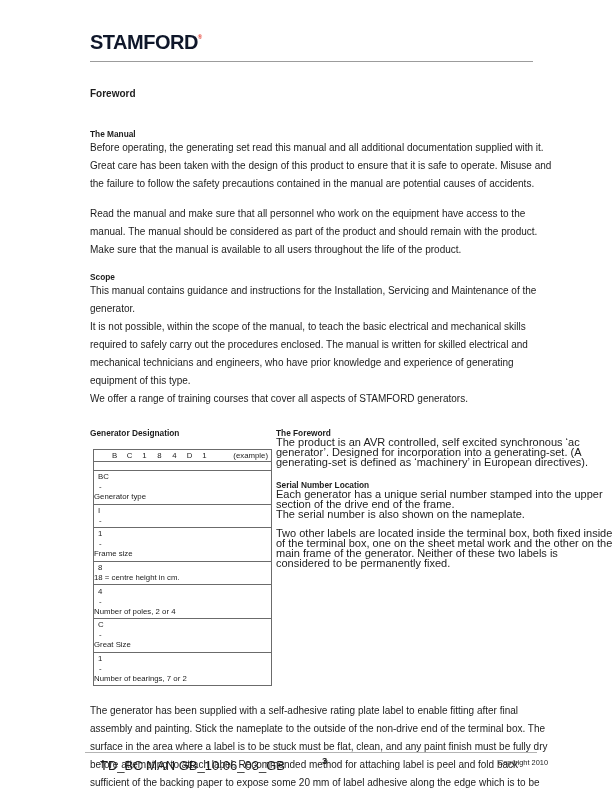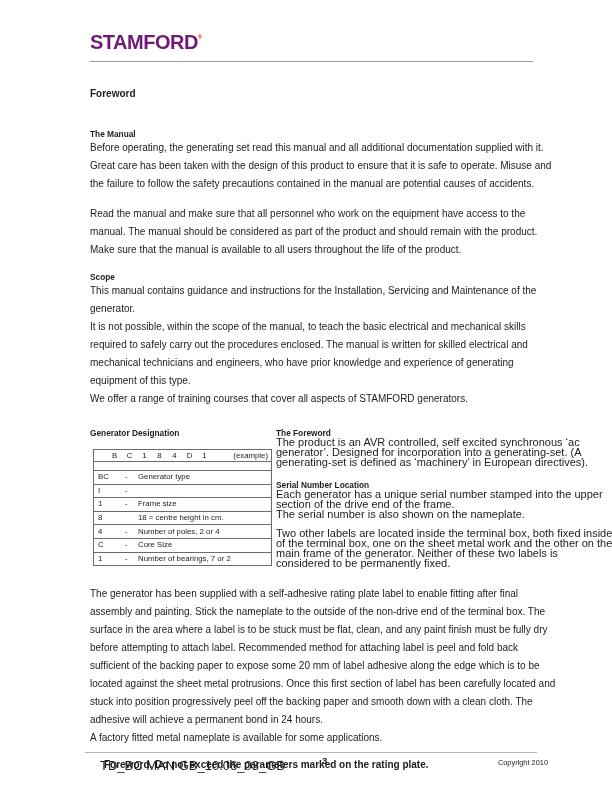--- a/index.html
+++ b/index.html
@@ -3,21 +3,21 @@
 <meta charset="utf-8">
 <style>
   html,body{margin:0;padding:0;background:#ffffff;}
   .page{
     position:relative;width:612px;height:792px;background:#ffffff;
     font-family:"Liberation Sans","DejaVu Sans",sans-serif;color:#1c1c1c;
     overflow:hidden;
   }
   
   .logo-row{position:absolute;left:90px;top:31px;}
-  .logo{font-size:20px;font-weight:bold;color:#701a75;letter-spacing:-0.5px;}
+  .logo{font-size:20px;font-weight:bold;color:#0f172a;letter-spacing:-0.5px;}
   .reg{font-size:6px;vertical-align:10px;color:#e2392d;font-weight:bold;}
   .top-rule{position:absolute;left:90px;top:61px;width:443px;height:1px;background:#9c9c9c;}
   
   .content{position:absolute;left:90px;top:88px;width:443px;}
   h1{font-size:10px;line-height:11px;font-weight:bold;margin:0 0 30px 0;}
   h2{font-size:8.3px;line-height:10px;font-weight:bold;margin:0;}
   p{font-size:10px;line-height:18px;margin:0;white-space:pre;}
   .mb10{margin-bottom:10px;}
   .mb12{margin-bottom:12px;}
   .mb13{margin-bottom:13px;}
@@ -31,21 +31,21 @@
   .col-right p{font-size:11px;line-height:9.9px;}
   
   .dtable{
     margin-top:11px;margin-left:3px;width:179px;box-sizing:border-box;
     border:1px solid #6b6b6b;font-size:7.8px;line-height:10px;
   }
   .thead{display:flex;align-items:center;height:11px;padding-left:13px;}
   .thead .hl{width:15px;text-align:center;flex:none;}
   .thead .hex{margin-left:auto;padding-right:3px;}
   .tempty{height:8px;border-top:1px solid #6b6b6b;}
-  .trow{display:flex;border-top:1px solid #6b6b6b;padding:1.3px 0;}
+  .trow{display:flex;border-top:1px solid #6b6b6b;padding:1.3px 0;flex-direction:column;}
   .tcode{width:26px;padding-left:4px;box-sizing:border-box;flex:none;}
   .tdash{width:18px;padding-left:5px;box-sizing:border-box;flex:none;}
   .tdesc{flex:1;white-space:pre;}
   
   .footer-rule{position:absolute;left:85px;top:752px;width:452px;height:1px;background:#b3b3b3;}
   .doc-ref{position:absolute;left:100px;top:758px;font-size:13px;text-align:center;}
   .page-num{position:absolute;left:322px;top:755px;font-size:9.5px;font-weight:bold;}
   .copyright{position:absolute;right:64px;top:758px;font-size:7.4px;}
 </style>
 </head>
@@ -114,21 +114,21 @@
             <span class="tdesc">18 = centre height in cm.</span>
           </div>
           <div class="trow">
             <span class="tcode">4</span>
             <span class="tdash">-</span>
             <span class="tdesc">Number of poles, 2 or 4</span>
           </div>
           <div class="trow">
             <span class="tcode">C</span>
             <span class="tdash">-</span>
-            <span class="tdesc">Core Size</span>
+            <span class="tdesc">Great Size</span>
           </div>
           <div class="trow">
             <span class="tcode">1</span>
             <span class="tdash">-</span>
             <span class="tdesc">Number of bearings, 7 or 2</span>
           </div>
         </div>
       </div>
       <div class="col-right">
         <h2 class="mt10">The Foreword</h2>

